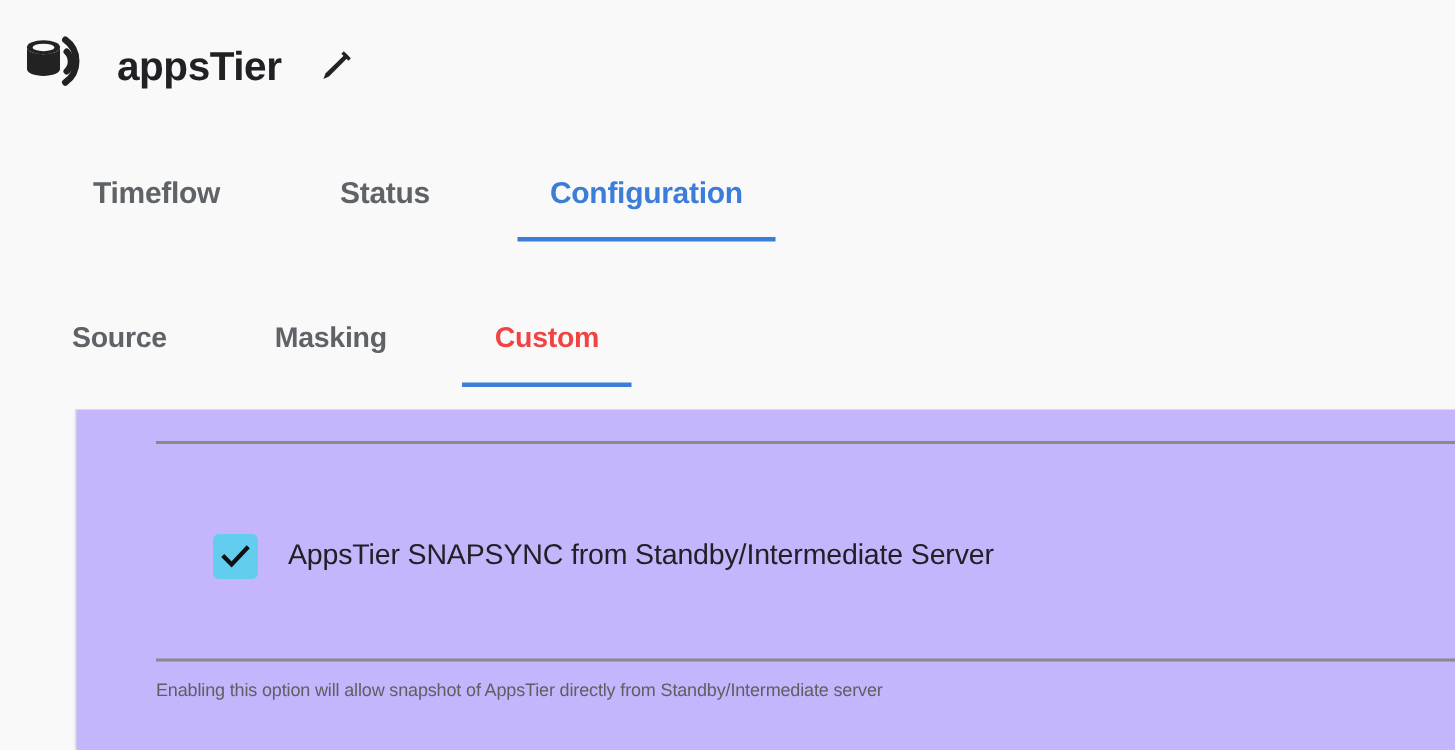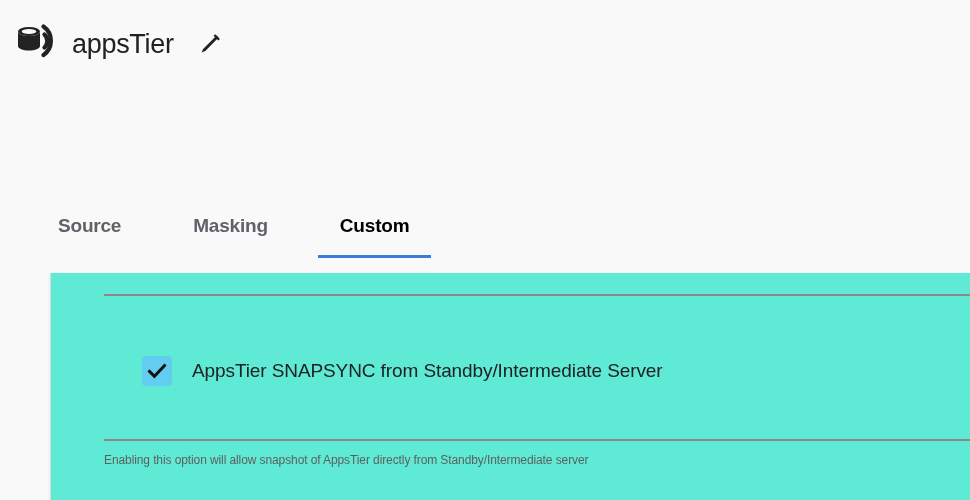--- a/index.html
+++ b/index.html
@@ -38,24 +38,24 @@
   .dsource-icon {
     width: 46px;
     height: 46px;
     flex: 0 0 auto;
     display: block;
     margin-top: -4px;
   }
 
   .page-title {
     font-size: 27px;
-    font-weight: normal;
+    font-weight: bold;
     color: #202124;
     letter-spacing: -0.3px;
-    margin-left: 12px;
+    margin-left: 18px;
     white-space: nowrap;
   }
 
   .edit-icon {
     width: 26px;
     height: 26px;
     margin-left: 22px;
     margin-top: 2px;
     flex: 0 0 auto;
     display: block;
@@ -99,55 +99,55 @@
 
   
   .tabs-secondary {
     position: absolute;
     left: 0;
     top: 203px;
     width: 970px;
     height: 67px;
     display: flex;
     align-items: flex-start;
-    padding-left: 22px;
+    padding-left: 12px;
     box-sizing: border-box;
   }
 
   .tab-secondary {
     position: relative;
     font-size: 19px;
     font-weight: bold;
     color: #5f6368;
     padding: 12px 36px 21px 36px;
     white-space: nowrap;
     letter-spacing: -0.2px;
     cursor: pointer;
   }
   .tab-secondary.active {
-    color: #000000;
+    color: #ef4444;
   }
   .tab-secondary.active::after {
     content: "";
     position: absolute;
     left: 14px;
     right: 14px;
     bottom: 0;
     height: 3px;
     background: #3b7dd8;
   }
 
   
   .panel {
     position: absolute;
     left: 50px;
     top: 273px;
     width: 920px;
     height: 227px;
-    background: #5eead4;
+    background: #c4b5fd;
     border-left: 1px solid #dedede;
     box-shadow: -1px 0 2px rgba(0,0,0,0.06);
     box-sizing: border-box;
     overflow: hidden;
   }
 
   .panel-inner {
     position: absolute;
     left: 53px;
     right: 0;
@@ -232,20 +232,25 @@
       <path d="M29.5 7.5 A 17.5 17.5 0 0 1 29.5 36" stroke="#222222" stroke-width="4.3" fill="none" stroke-linecap="round"></path>
       <path d="M30.5 15.5 A 9 9 0 0 1 30.5 28.5" stroke="#222222" stroke-width="4.3" fill="none" stroke-linecap="round"></path>
     </svg>
     <div class="page-title">appsTier</div>
     <svg class="edit-icon" viewBox="0 0 26 26">
       <path d="M20.6 3.6 L22.6 5.6 L9.3 19 L5.6 20.6 L7.1 16.9 Z" fill="#222222"></path>
       <path d="M19.2 2.2 L23.9 6.9 L22.3 8.5 L17.6 3.8 Z" fill="#222222"></path>
     </svg>
   </div>
 
+  <div class="tabs-primary">
+    <div class="tab-primary">Timeflow</div>
+    <div class="tab-primary">Status</div>
+    <div class="tab-primary active">Configuration</div>
+  </div>
 
   <div class="tabs-secondary">
     <div class="tab-secondary">Source</div>
     <div class="tab-secondary">Masking</div>
     <div class="tab-secondary active">Custom</div>
   </div>
 
   <div class="panel">
     <div class="panel-inner">
 

